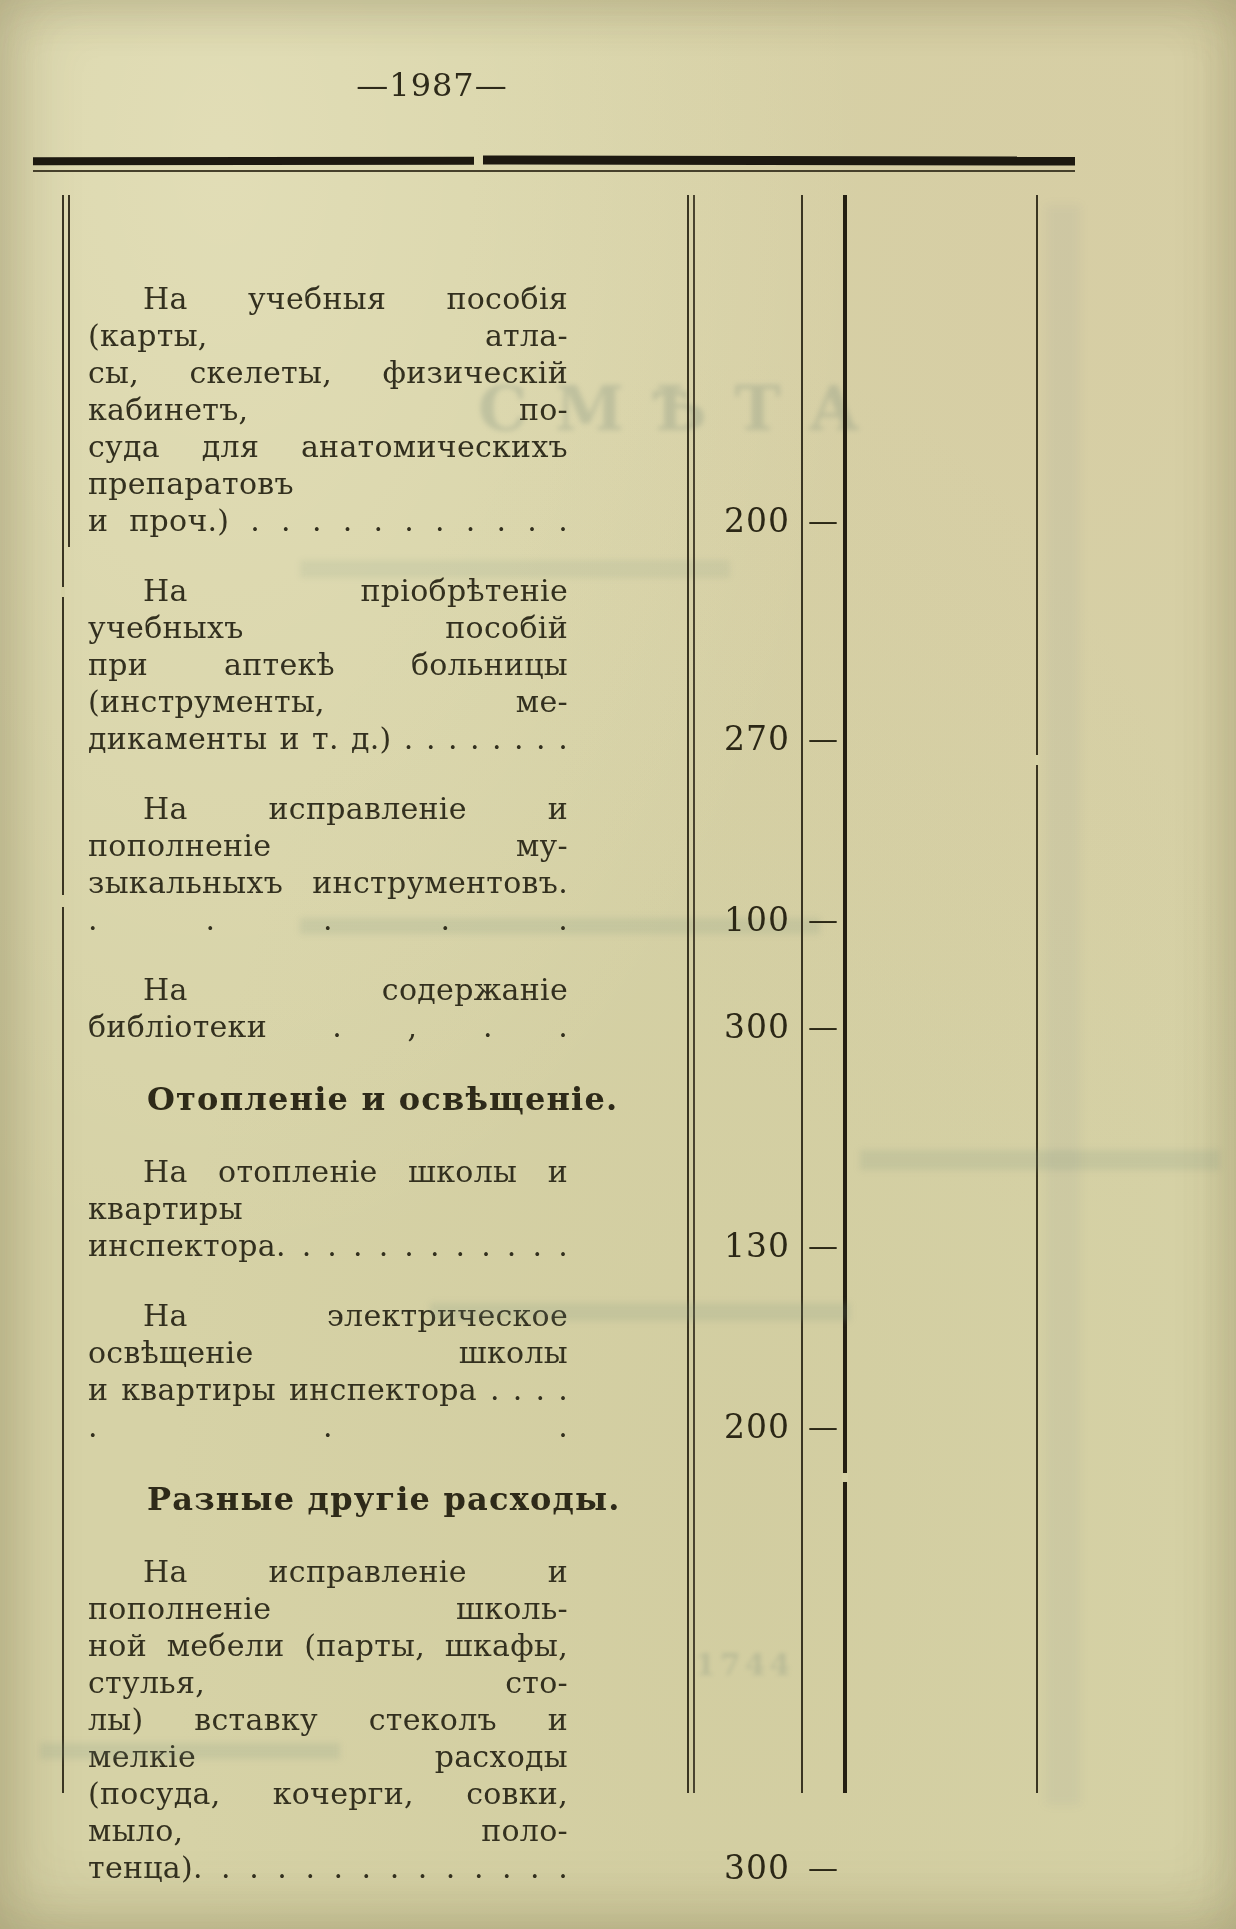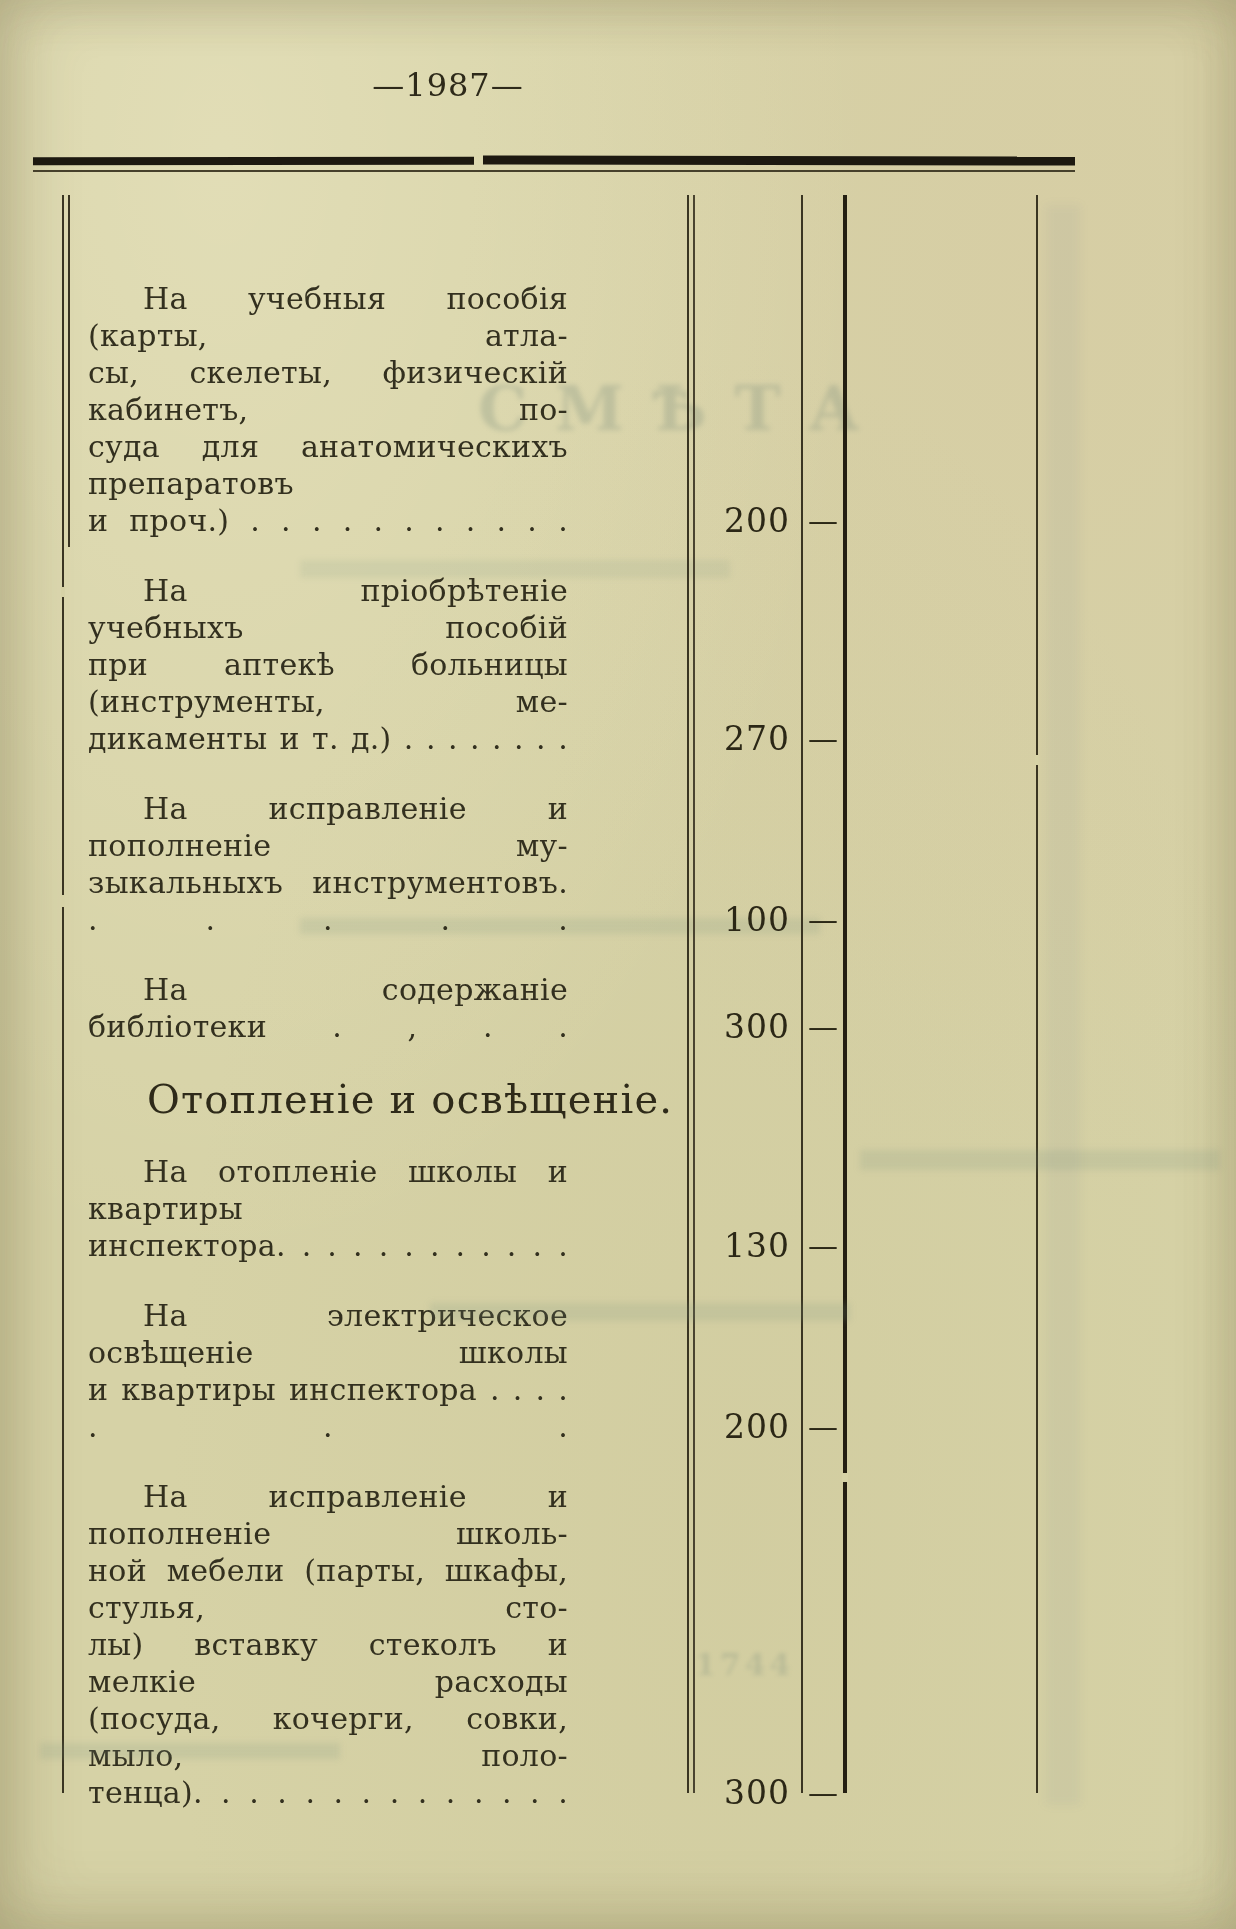--- a/index.html
+++ b/index.html
@@ -16,21 +16,21 @@
       radial-gradient(ellipse at 60% 80%, rgba(186,176,128,0.14), transparent 55%),
       #d6d2a6;
     box-shadow:
       inset 26px 0 60px rgba(100,88,52,0.16),
       inset -18px 0 50px rgba(100,88,52,0.10),
       inset 0 -26px 60px rgba(100,88,52,0.10),
       inset 0 18px 40px rgba(120,105,60,0.08);
     color:#33301f;
   }
   .page-number{
-    position:absolute;top:66px;left:16px;width:864px;text-align:center;
+    position:absolute;top:66px;left:0;width:864px;text-align:center;
     font-size:32px;letter-spacing:1px;color:#2e2a1a;
   }
   
   .hr{position:absolute;background:#1d1910;}
   .hr-thick-l{left:33px;top:157px;width:441px;height:8px;transform:rotate(-0.05deg);}
   .hr-thick-r{left:483px;top:156px;width:592px;height:9px;transform:rotate(0.12deg);}
   .hr-thin{left:33px;top:170px;width:1042px;height:2px;background:#46402b;}
   
   .table{position:absolute;left:0;top:195px;width:1236px;height:1605px;}
   .vl{position:absolute;top:0;width:2px;background:#3a3522;}
@@ -53,21 +53,21 @@
   .cell-text{width:625px;padding:0 119px 0 26px;}
   .para{
     margin:0;font-size:30px;line-height:37px;color:#33301f;
     text-align:justify;text-align-last:justify;white-space:pre-line;
     text-indent:55px;letter-spacing:0.3px;word-spacing:2px;
   }
   .cell-rub{width:114px;text-align:right;padding-right:11px;font-size:33px;line-height:37px;color:#2b2716;letter-spacing:1px;}
   .cell-kop{width:44px;text-align:center;font-size:30px;line-height:37px;color:#2b2716;}
   .heading-row{margin-left:62px;margin-top:33px;}
   .heading-text{
-    margin:0 0 0 85px;font-weight:normal;font-size:40px;line-height:42px;
+    margin:0 0 0 85px;font-weight:bold;font-size:32px;line-height:42px;
     letter-spacing:1.2px;color:#2e2a19;
   }
   
   .ghost{position:absolute;color:rgba(128,144,126,0.9);filter:blur(2.5px);font-weight:bold;pointer-events:none;}
   .ghost-smeta{left:478px;top:372px;font-size:62px;letter-spacing:28px;opacity:0.33;}
   .ghost-num{left:695px;top:1452px;font-size:30px;letter-spacing:4px;opacity:0.30;filter:blur(2px);}
   .ghost-bar{position:absolute;background:rgba(120,140,125,0.16);filter:blur(3px);pointer-events:none;}
   .gb1{left:860px;top:955px;width:360px;height:20px;}
   .gb2{left:430px;top:1108px;width:420px;height:18px;}
   .gb3{left:300px;top:560px;width:430px;height:18px;opacity:.8;}
@@ -162,20 +162,23 @@
 
   <div class="row">
     <div class="cell cell-text">
       <p class="para">На электрическое освѣщеніе школы
 и квартиры инспектора . . . . . . .</p>
     </div>
     <div class="cell cell-rub">200</div>
     <div class="cell cell-kop">—</div>
   </div>
 
+  <div class="heading-row">
+    <p class="heading-text">Разные другіе расходы.</p>
+  </div>
 
   <div class="row">
     <div class="cell cell-text">
       <p class="para">На исправленіе и пополненіе школь-
 ной мебели (парты, шкафы, стулья, сто-
 лы) вставку стеколъ и мелкіе расходы
 (посуда, кочерги, совки, мыло, поло-
 тенца). . . . . . . . . . . . . .</p>
     </div>
     <div class="cell cell-rub">300</div>

